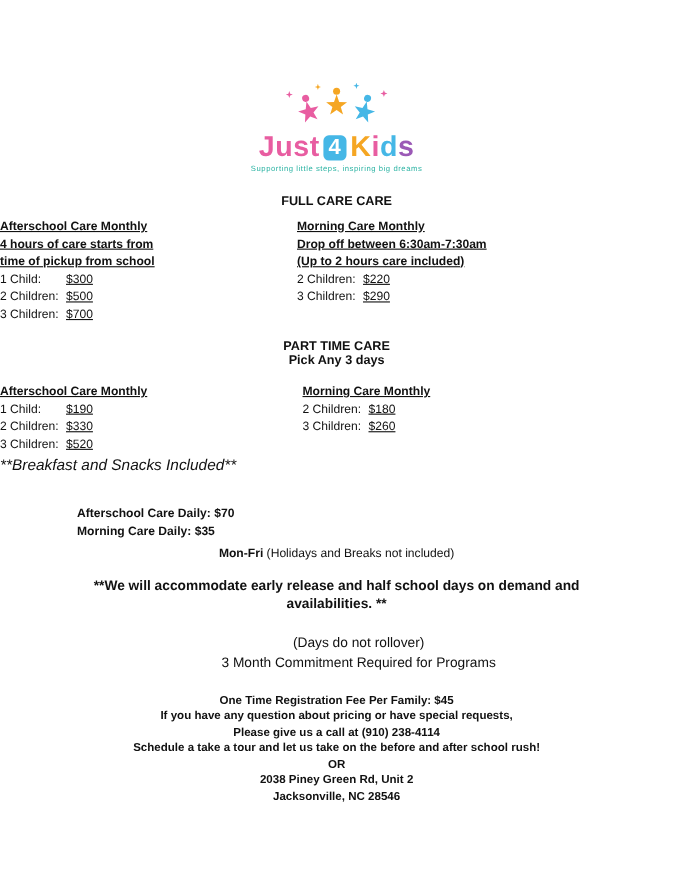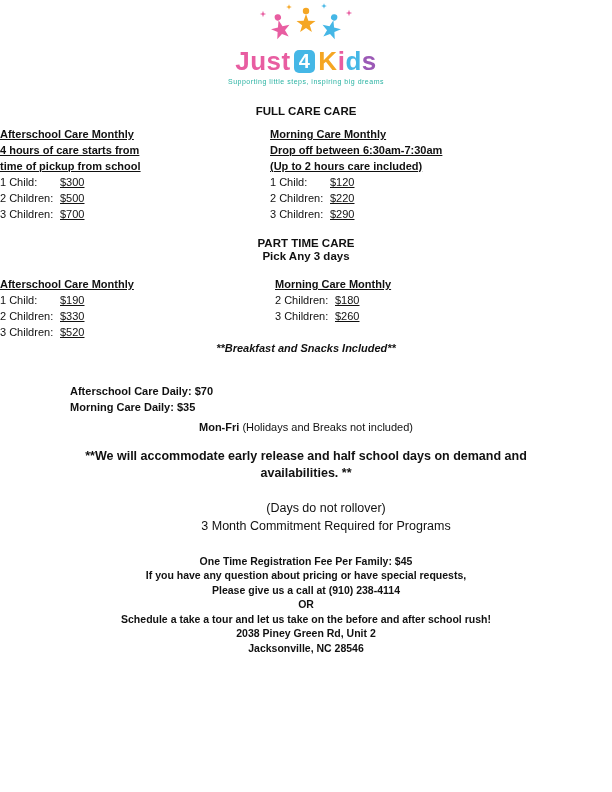--- a/index.html
+++ b/index.html
@@ -3,21 +3,21 @@
 <meta charset="utf-8">
 <style>
   * { box-sizing: border-box; }
   html, body { margin: 0; padding: 0; background: #ffffff; }
   .page {
     width: 612px; height: 792px; margin: 0 auto; background: #ffffff;
     font-family: "Liberation Sans", sans-serif; color: #111;
     overflow: hidden; position: relative;
   }
   
-  .logo { text-align: center; }
+  .logo { text-align: center; padding-top: 72px; }
   .logo-figures { display: block; margin: 0 auto; }
   .logo-text { font-weight: bold; font-size: 26px; line-height: 1; margin-top: 2px; letter-spacing: .5px; }
   .w-just { color: #e85da1; }
   .w-four {
     display: inline-block; background: #45b7e6; color: #fff; border-radius: 5px;
     padding: 1px 5px 2px; font-size: 20px; margin: 0 3px; vertical-align: 2px;
   }
   .w-kids .L0 { color: #f5a623; }
   .w-kids .L1 { color: #e85da1; }
   .w-kids .L2 { color: #45b7e6; }
@@ -25,21 +25,21 @@
   .tagline { color: #2bb3a3; font-size: 7px; letter-spacing: .5px; margin-top: 4px; }
   
   .section-heading { font-size: 11.5px; font-weight: bold; text-align: center; margin: 20px 0 0; }
   .sub-heading { font-size: 11.5px; font-weight: bold; text-align: center; margin: 1px 0 0; }
   .cols { display: flex; margin-top: 9px; text-decoration: underline; }
   .col-left { width: 270px; flex: none; }
   .col-right { flex: 1; }
   .line { font-size: 11px; line-height: 16px; white-space: nowrap; }
   .b { font-weight: bold; }
   .lbl { display: inline-block; width: 60px; }
-  .snacks { text-align: center; font-size: 11px; font-weight: bold; font-style: italic; margin-top: 2px; }
+  .snacks { text-align: left; font-size: 14px; font-weight: normal; font-style: italic; margin-top: 2px; }
   .daily { padding-left: 70px; margin-top: 29px; }
   .monfri { text-align: center; font-size: 11px; margin-top: 6px; }
   .accommodate {
     text-align: center; font-weight: bold; font-size: 12.5px;
     max-width: 505px; margin: 15px auto 0; line-height: 1.35;
   }
   .notice { text-align: center; font-size: 12.5px; line-height: 18px; padding-left: 40px; }
   .notice.first { margin-top: 17px; }
   .footer { text-align: center; font-weight: bold; font-size: 10.5px; line-height: 14.5px; margin-top: 19px; }
 </style>
@@ -79,21 +79,20 @@
       <div class="line b">4 hours of care starts from</div>
       <div class="line b">time of pickup from school</div>
       <div class="line"><span class="lbl">1 Child:</span><span>$300</span></div>
       <div class="line"><span class="lbl">2 Children:</span><span>$500</span></div>
       <div class="line"><span class="lbl">3 Children:</span><span>$700</span></div>
     </div>
     <div class="col-right">
       <div class="line b">Morning Care Monthly</div>
       <div class="line b">Drop off between 6:30am-7:30am</div>
       <div class="line b">(Up to 2 hours care included)</div>
-      <div class="line"><span class="lbl">1 Child:</span><span>$120</span></div>
       <div class="line"><span class="lbl">2 Children:</span><span>$220</span></div>
       <div class="line"><span class="lbl">3 Children:</span><span>$290</span></div>
     </div>
   </div>
 
   <h2 class="section-heading" style="margin-top:15px;">PART TIME CARE</h2>
   <div class="sub-heading">Pick Any 3 days</div>
 
   <div class="cols" style="margin-top:14px;">
     <div class="col-left">
@@ -119,19 +118,19 @@
   <div class="monfri"><span class="b">Mon-Fri</span><span> (Holidays and Breaks not included)</span></div>
 
   <div class="accommodate">**We will accommodate early release and half school days on demand and availabilities. **</div>
   <div class="notice first">(Days do not rollover)</div>
   <div class="notice">3 Month Commitment Required for Programs</div>
 
   <div class="footer">
     <div>One Time Registration Fee Per Family: $45</div>
     <div>If you have any question about pricing or have special requests,</div>
     <div>Please give us a call at (910) 238-4114</div>
+    <div>Schedule a take a tour and let us take on the before and after school rush!</div>
     <div>OR</div>
-    <div>Schedule a take a tour and let us take on the before and after school rush!</div>
     <div>2038 Piney Green Rd, Unit 2</div>
     <div>Jacksonville, NC 28546</div>
   </div>
 
 </div>
 
 </body></html>

